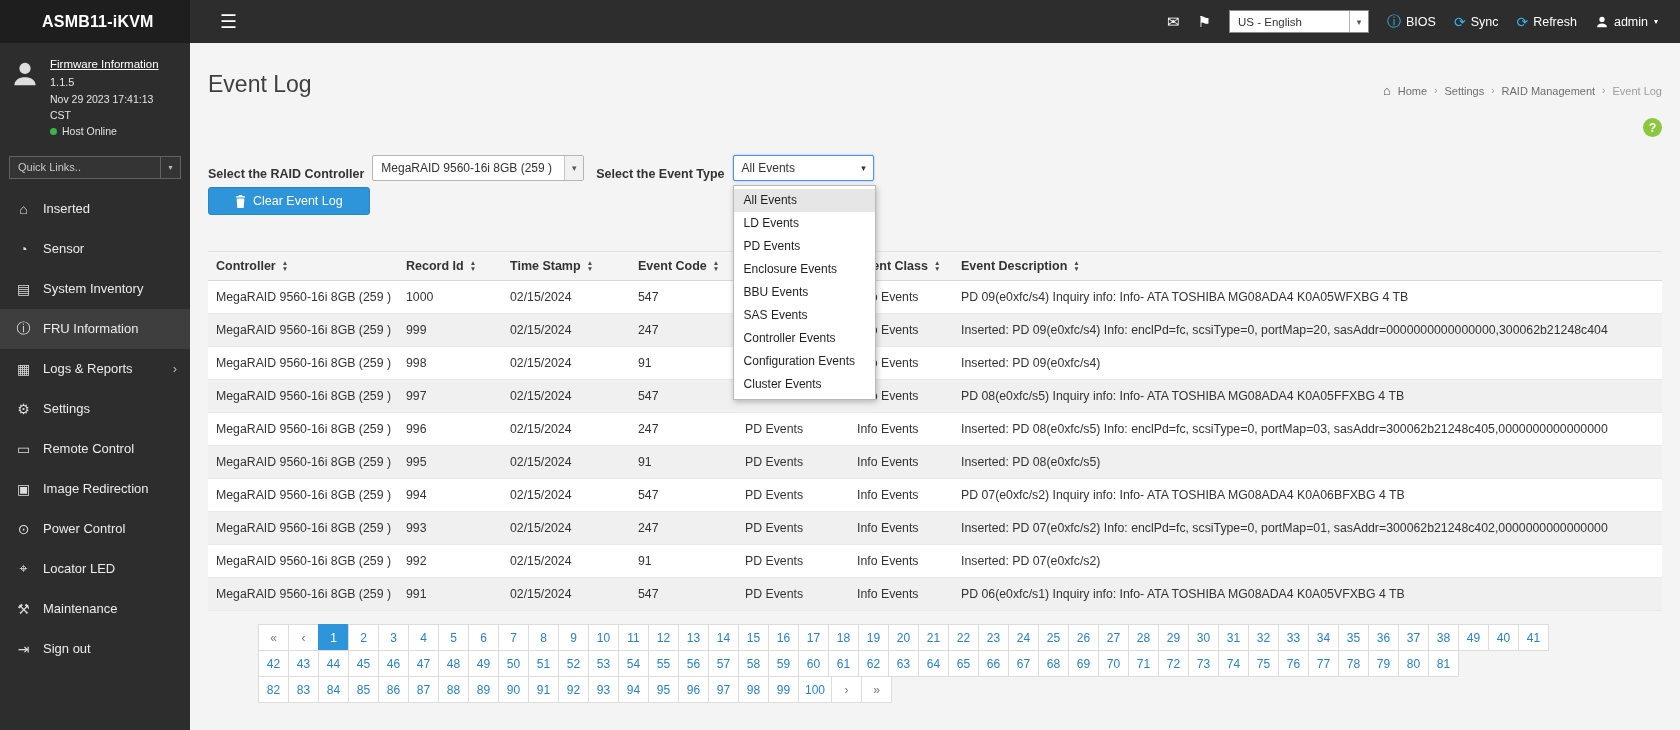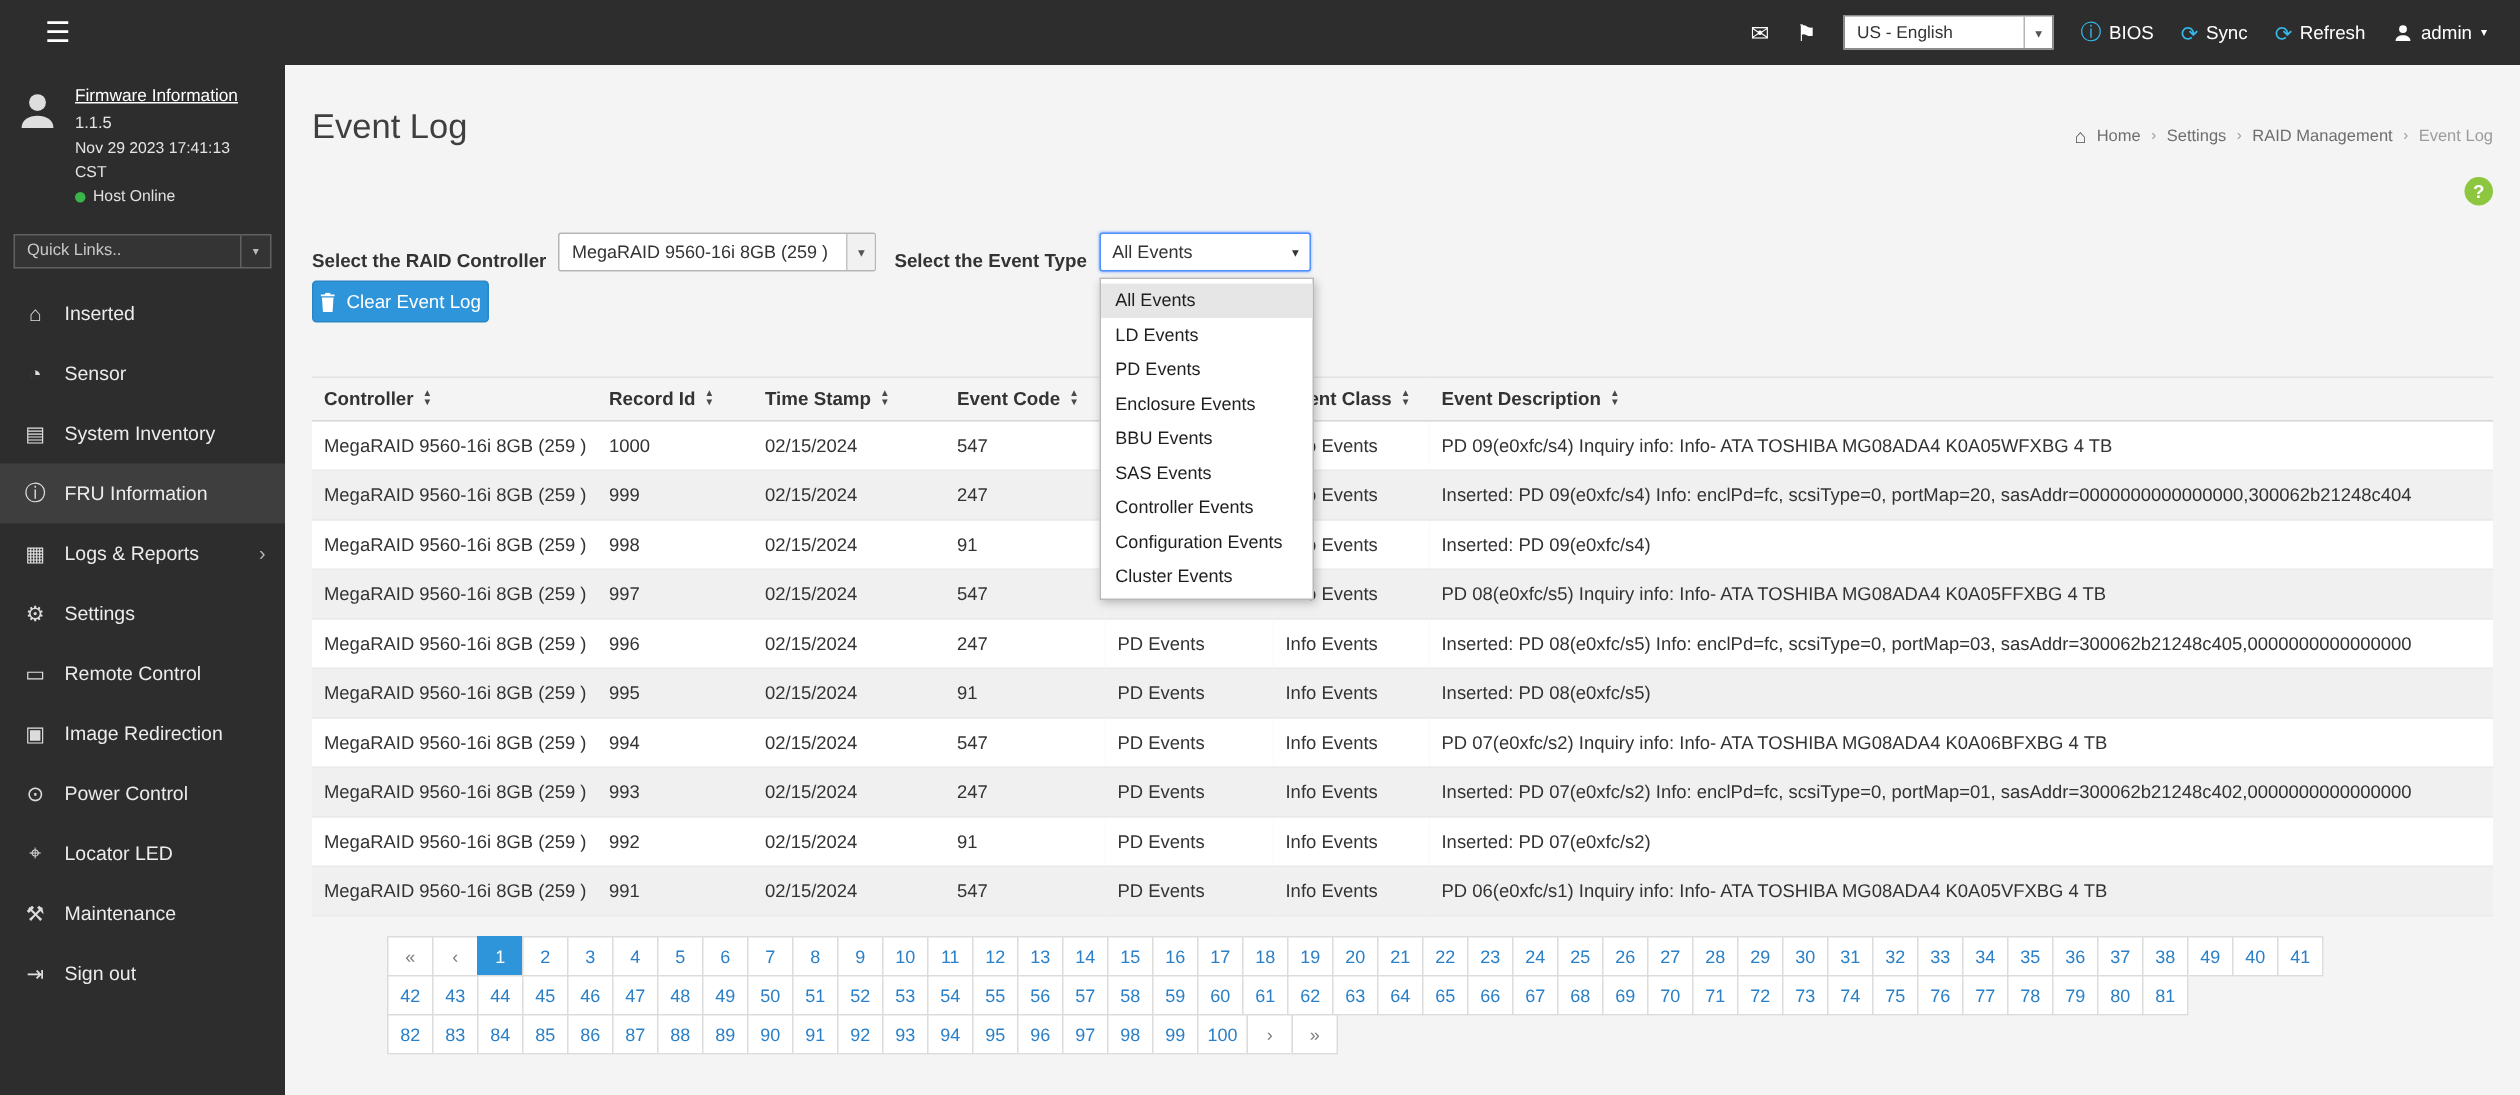--- a/index.html
+++ b/index.html
@@ -76,21 +76,21 @@
   .sel-arrow { width: 18px; text-align: center; color: #333; font-size: 9px; }
   .dropdown { position: absolute; top: 29px; left: -1px; width: 143px; background: #fff;
     border: 1px solid #b9b9b9; box-shadow: 1px 2px 6px rgba(0,0,0,.25); padding: 3px 0; z-index: 100; }
   .dd-option { height: 23px; line-height: 23px; padding: 0 10px; font-size: 12px;
     color: #1f1f1f; cursor: pointer; white-space: nowrap; }
   .dd-option.selected { background: #e6e6e6; }
 
   .btn-row { margin-top: 6px; }
   .clear-btn { display: inline-flex; align-items: center; gap: 7px; background: #2e95da;
     color: #fff; border: 1px solid #2a86c4; border-radius: 3px; height: 28px;
-    padding: 0 4px; font-size: 12.5px; font-family: inherit; cursor: pointer; }
+    padding: 0 26px; font-size: 12.5px; font-family: inherit; cursor: pointer; }
   .trash { width: 11px; height: 13px; fill: #fff; }
 
   
   table { width: 100%; border-collapse: collapse; table-layout: fixed; margin-top: 36px; }
   thead th { text-align: left; font-size: 12.5px; color: #333; padding: 7px 8px;
     border-top: 1px solid #e2e2e2; border-bottom: 1px solid #d8d8d8; cursor: pointer; }
   .th-inner { display: inline-flex; align-items: center; gap: 6px; }
   .sort-icon { display: inline-flex; flex-direction: column; }
   .sort-icon i { font-style: normal; font-size: 6.5px; line-height: 6px; color: #4a4a4a; }
   tbody td { font-size: 12.3px; color: #333; padding: 0 8px; height: 33px;
@@ -107,20 +107,21 @@
     border: 1px solid #dcdcdc; margin-left: -1px; display: flex; align-items: center;
     justify-content: center; font-size: 12px; color: #2a80c8; cursor: pointer; }
   .page-cell:first-child { margin-left: 0; }
   .page-cell.active { background: #2e95da; border-color: #2e95da; color: #fff; }
   .page-cell.arrow { color: #7a7a7a; }
 </style>
 </head>
 <body>
 
 <div class="topbar">
+  <div class="logo">ASMB11-iKVM</div>
   <span class="hamburger">☰</span>
   <div class="topbar-right">
     <span class="tb-icon">✉</span>
     <span class="tb-icon">⚑</span>
     <div class="lang-select">
       <span>US - English</span>
       <span class="lang-arrow">▾</span>
     </div>
     <div class="tb-item">
       <span class="blue-ic">ⓘ</span>

